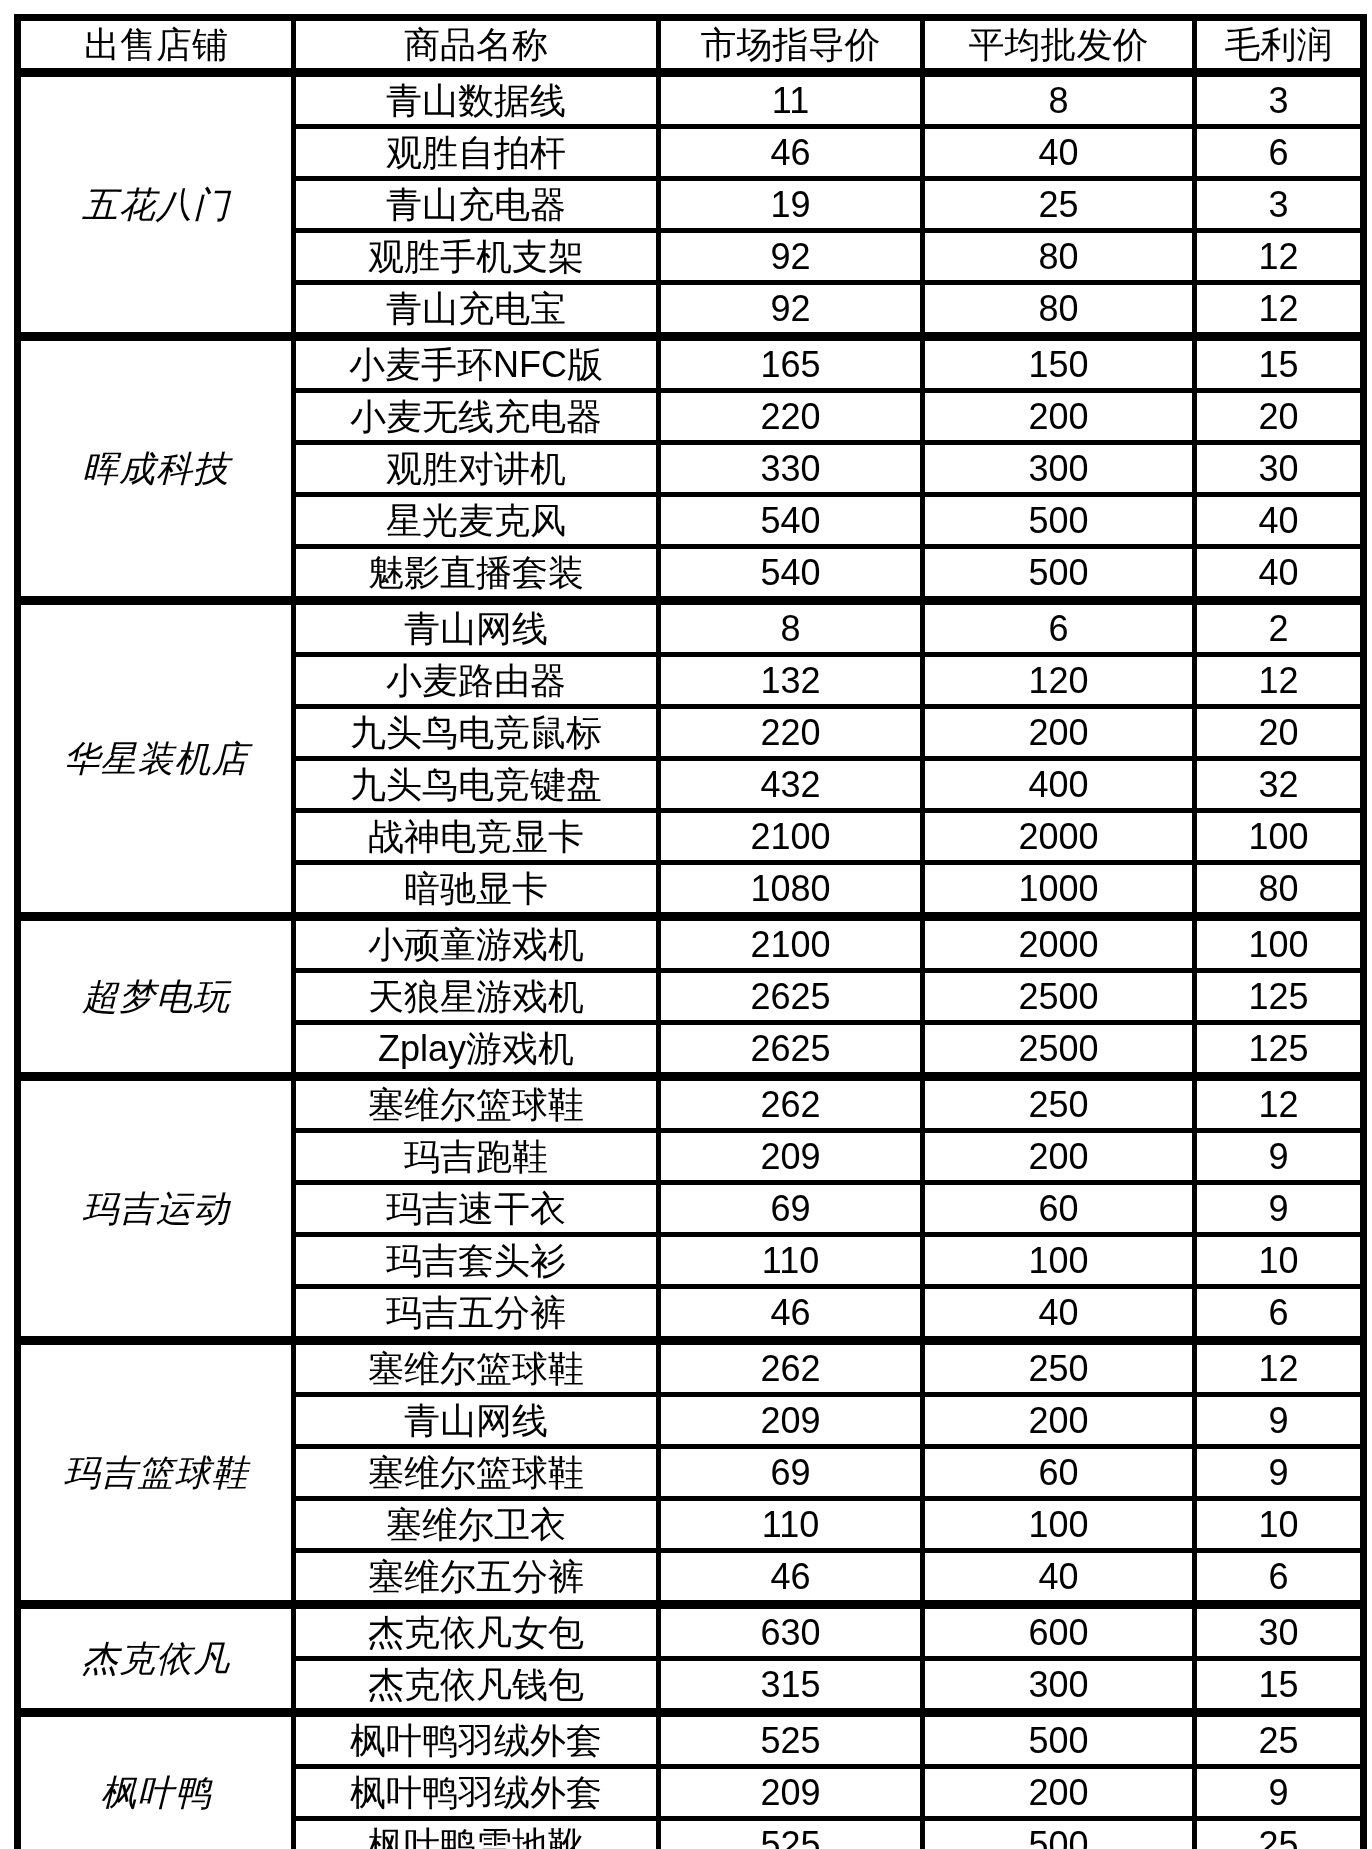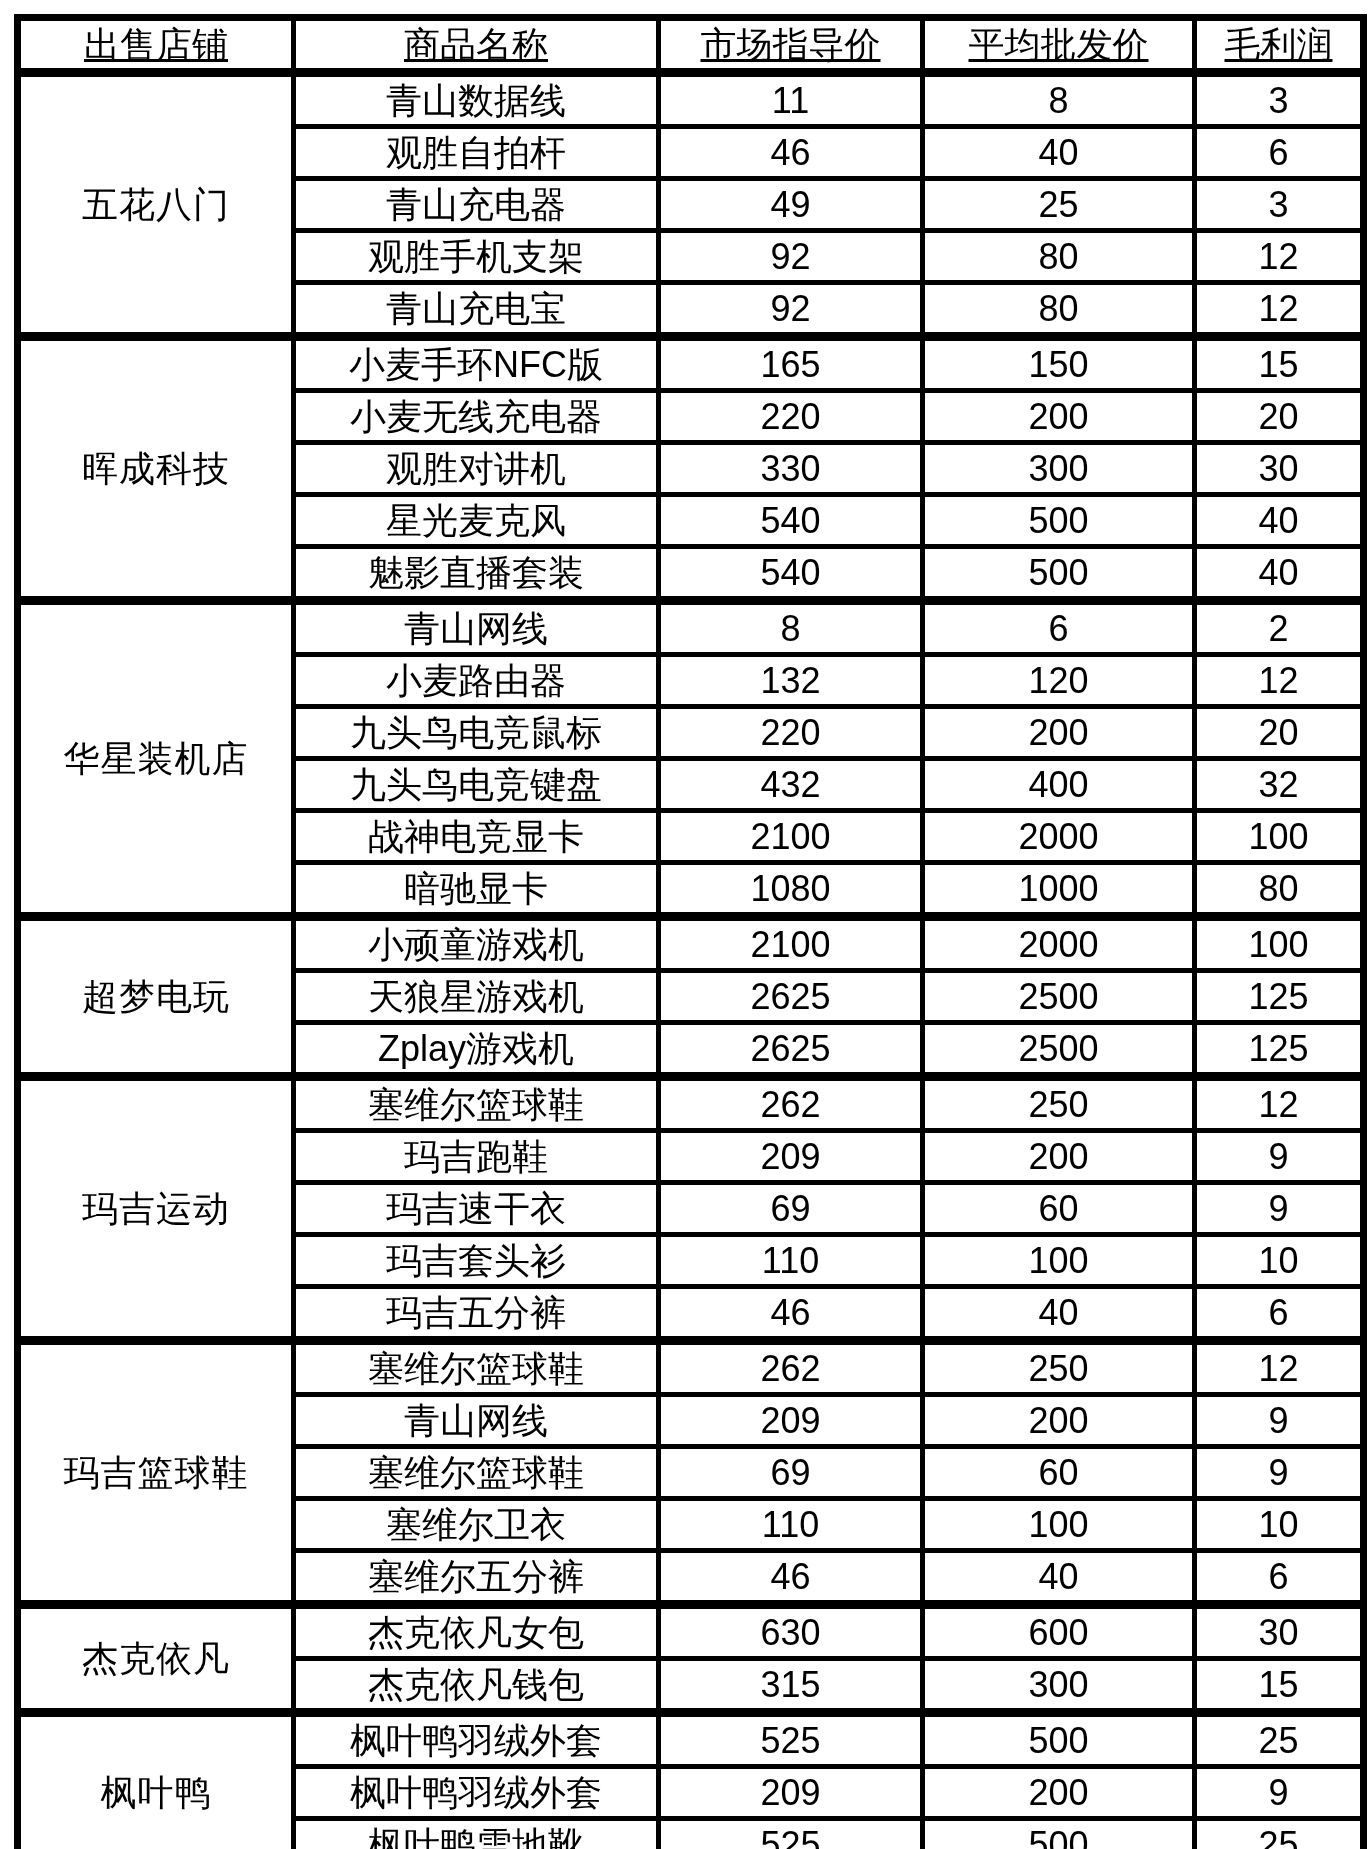--- a/index.html
+++ b/index.html
@@ -38,29 +38,29 @@
     font-weight: normal;
     line-height: 1.1;
     white-space: nowrap;
     overflow: hidden;
   }
   table.price-table {
     border: 7px solid #000000;
   }
   table.price-table thead th {
     border-bottom-width: 9px;
-    text-decoration: underline;
   }
   table.price-table tr.group-first td {
     border-top-width: 9px;
     text-align: center;
   }
   td.store-cell {
     font-size: 36px;
     letter-spacing: 1px;
+    font-style: italic;
   }
   td.num-cell {
     font-stretch: condensed;
   }
 </style>
 </head>
 <body>
 
 <div class="table-wrap">
   <table class="price-table">
@@ -89,21 +89,21 @@
           <td class="num-cell">3</td>
         </tr>
         <tr>
           <td class="product-cell">观胜自拍杆</td>
           <td class="num-cell">46</td>
           <td class="num-cell">40</td>
           <td class="num-cell">6</td>
         </tr>
         <tr>
           <td class="product-cell">青山充电器</td>
-          <td class="num-cell">49</td>
+          <td class="num-cell">19</td>
           <td class="num-cell">25</td>
           <td class="num-cell">3</td>
         </tr>
         <tr>
           <td class="product-cell">观胜手机支架</td>
           <td class="num-cell">92</td>
           <td class="num-cell">80</td>
           <td class="num-cell">12</td>
         </tr>
         <tr>

